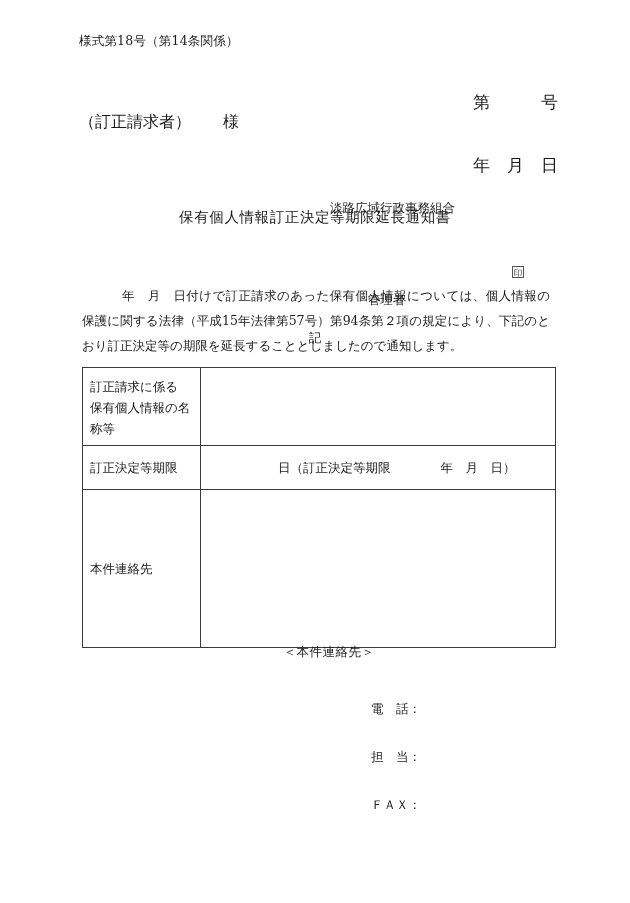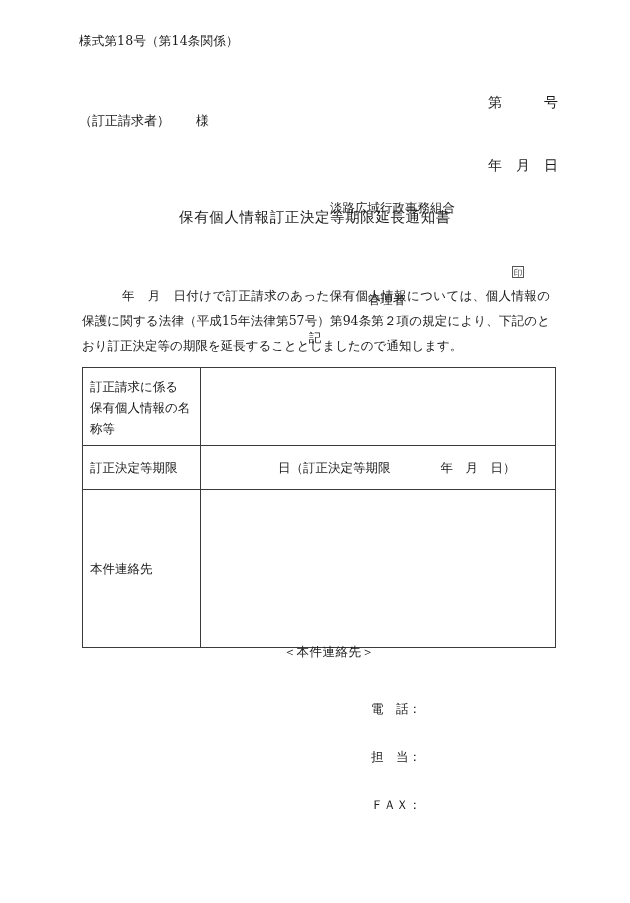--- a/index.html
+++ b/index.html
@@ -30,32 +30,32 @@
     left: 79px;
     top: 33px;
     font-size: 12.5px;
     letter-spacing: 0.2px;
     white-space: nowrap;
   }
   .doc-meta {
     position: absolute;
     right: 72px;
     top: 50px;
-    font-size: 14px;
+    font-size: 17px;
     text-align: left;
     line-height: 21px;
     white-space: pre;
   }
   .doc-meta div { white-space: pre; }
 
   .addressee {
     position: absolute;
     left: 79px;
     top: 112px;
-    font-size: 13px;
+    font-size: 16px;
     white-space: pre;
   }
 
   
   .issuer {
     position: absolute;
     left: 330px;
     top: 150px;
     font-size: 12.5px;
     line-height: 23px;

